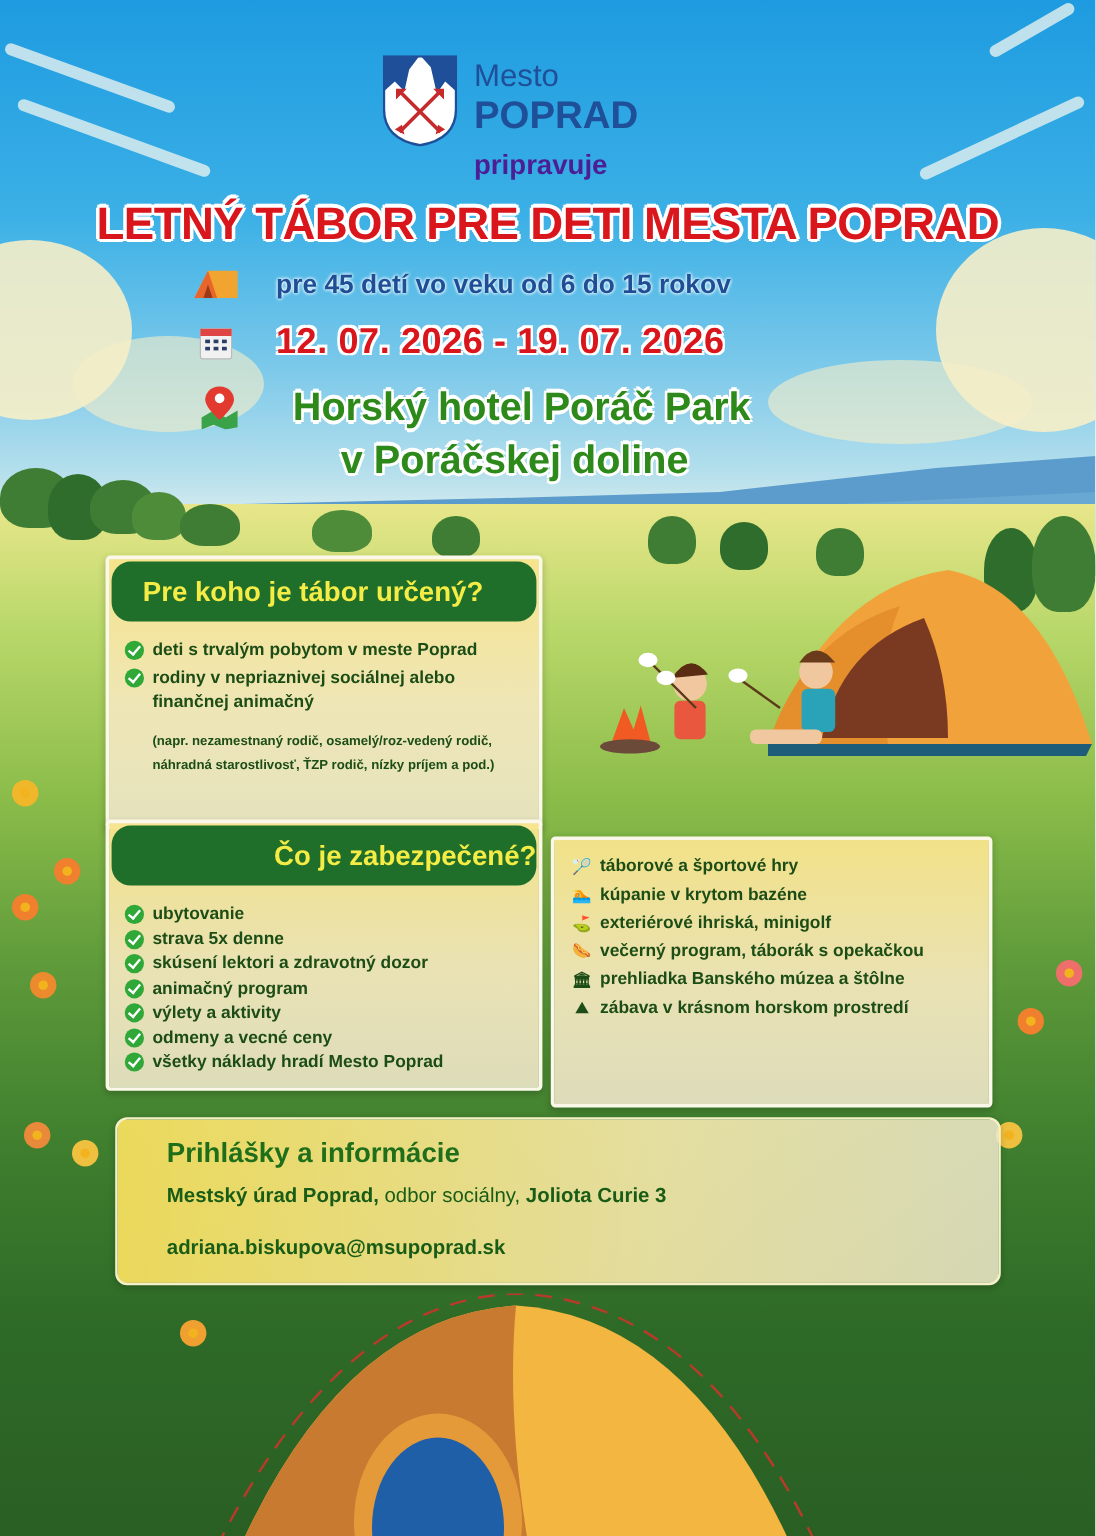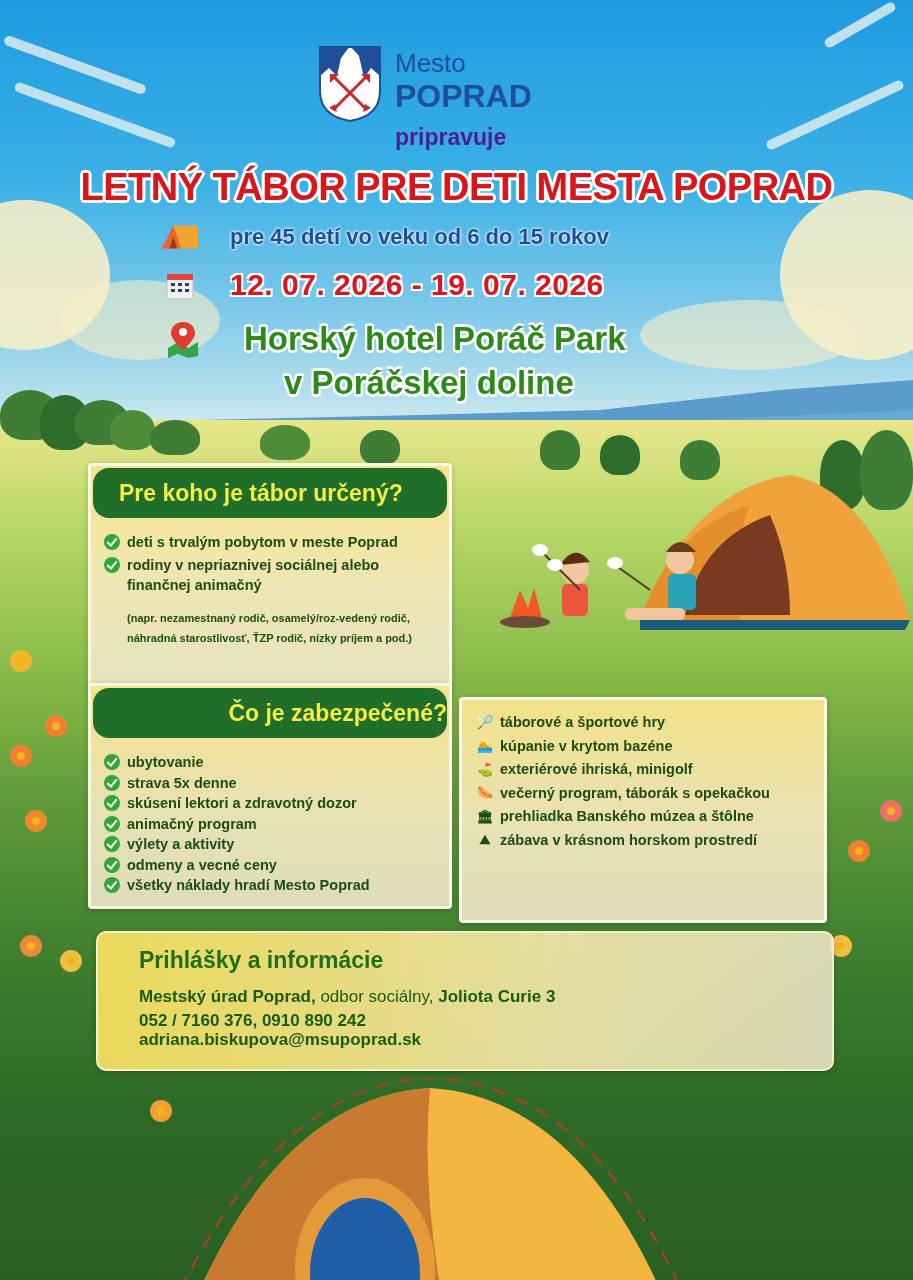--- a/index.html
+++ b/index.html
@@ -271,15 +271,14 @@
         <span>zábava v krásnom horskom prostredí</span>
       </li>
   </ul>
 </div>
 
 <div class="card card-contact">
   <div class="h">Prihlášky a informácie</div>
   <div class="line c1">
     <b>Mestský úrad Poprad,</b><span> odbor sociálny, </span><b>Joliota Curie 3</b>
   </div>
-  <div class="line c2">052 / 7160 376, 0910 890 242</div>
   <div class="line c3">adriana.biskupova@msupoprad.sk</div>
 </div>
 
 </body></html>

